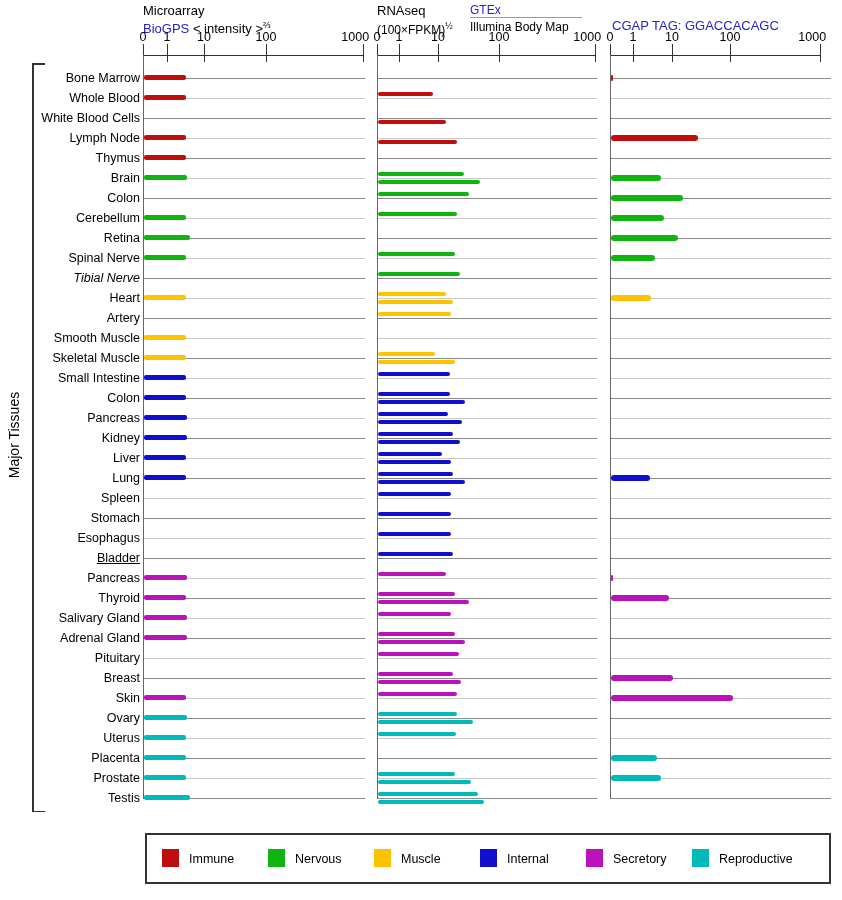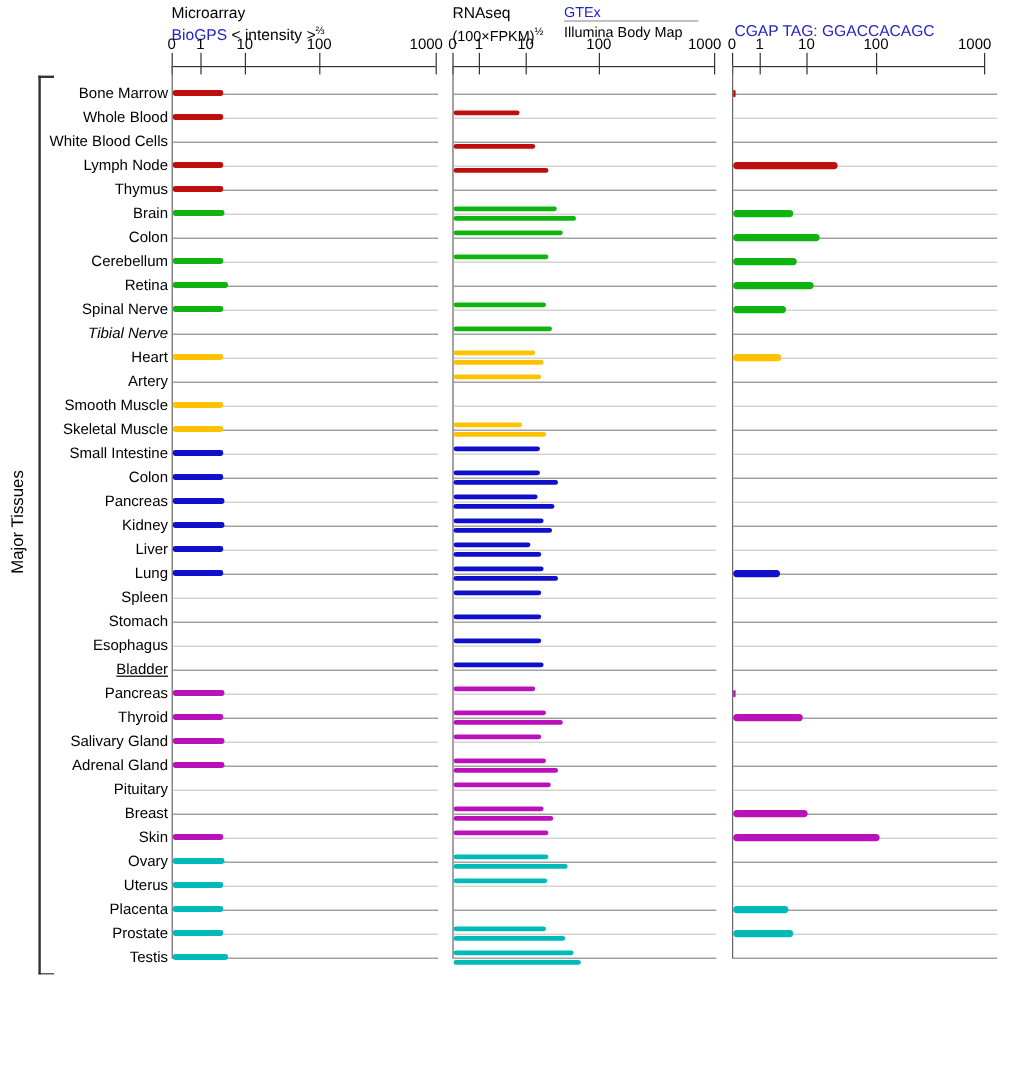--- a/index.html
+++ b/index.html
@@ -326,14 +326,28 @@
       <div class="bar sage" title="Prostate" style="left: 611px; top: 775px; height: 6px; width: 50.2598px; background: rgb(0, 185, 185);"></div>
       <div class="row-label" style="left: 18px; top: 791px; width: 122px;">Testis</div>
       <div class="gridline" style="left: 144px; top: 798px; width: 221px; background: rgb(138, 138, 138);"></div>
       <div class="gridline" style="left: 378px; top: 798px; width: 219px; background: rgb(138, 138, 138);"></div>
       <div class="gridline" style="left: 611px; top: 798px; width: 220px; background: rgb(138, 138, 138);"></div>
       <div class="bar" title="Testis" style="left: 144px; top: 795px; height: 5px; width: 46.2762px; background: rgb(0, 185, 185);"></div>
       <div class="bar" title="Testis" style="left: 378px; top: 792px; height: 4px; width: 99.6416px; background: rgb(0, 185, 185);"></div>
       <div class="bar" title="Testis" style="left: 378px; top: 800px; height: 4px; width: 106.162px; background: rgb(0, 185, 185);"></div>
     </div>
 
+  <div class="legend-box" style="left:145px;top:833px;width:686px;height:51px;" id="legend-box">
+      <div class="legend-swatch" style="left: 15px; top: 14px; background: rgb(190, 14, 14);"></div>
+      <div class="legend-label" style="left: 42px; top: 17px;">Immune</div>
+      <div class="legend-swatch" style="left: 121px; top: 14px; background: rgb(15, 180, 15);"></div>
+      <div class="legend-label" style="left: 148px; top: 17px;">Nervous</div>
+      <div class="legend-swatch" style="left: 227px; top: 14px; background: rgb(255, 194, 0);"></div>
+      <div class="legend-label" style="left: 254px; top: 17px;">Muscle</div>
+      <div class="legend-swatch" style="left: 333px; top: 14px; background: rgb(16, 16, 204);"></div>
+      <div class="legend-label" style="left: 360px; top: 17px;">Internal</div>
+      <div class="legend-swatch" style="left: 439px; top: 14px; background: rgb(187, 17, 187);"></div>
+      <div class="legend-label" style="left: 466px; top: 17px;">Secretory</div>
+      <div class="legend-swatch" style="left: 545px; top: 14px; background: rgb(0, 185, 185);"></div>
+      <div class="legend-label" style="left: 572px; top: 17px;">Reproductive</div>
+    </div>
 
 </div>
 
 </body></html>

